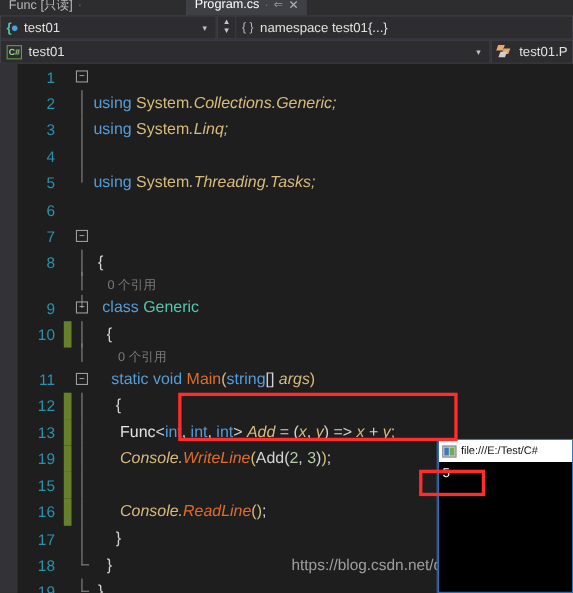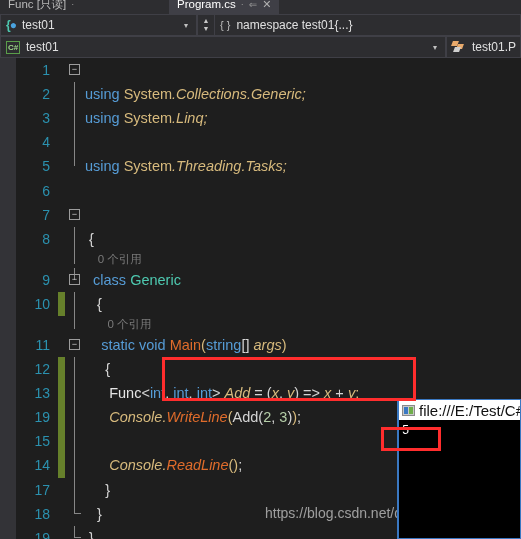--- a/index.html
+++ b/index.html
@@ -133,21 +133,21 @@
   #redbox-code { left:162px; top:357px; width:254px; height:44px; }
   #redbox-out  { left:381px; top:427px; width:60px; height:24px; }
 
   
   .console {
     position:absolute; left:398px; top:399px; width:123px; height:140px;
     background:#000; border:1px solid #3a78c2; overflow:hidden;
   }
   .console-title {
     height:20px; background:#ffffff; display:flex; align-items:center; gap:4px;
-    padding:0 3px; font-size:15px; color:#111; white-space:nowrap; overflow:hidden;
+    padding:0 3px; font-size:10px; color:#111; white-space:nowrap; overflow:hidden;
   }
   .console-ico {
     width:13px; height:11px; flex:0 0 auto; background:#c9c9c9;
     border:1px solid #8a8a8a; position:relative;
   }
   .console-ico::before{
     content:""; position:absolute; left:1px; top:1px; width:4px; height:7px; background:#3a78c2;
   }
   .console-ico::after{
     content:""; position:absolute; left:6px; top:1px; width:4px; height:7px; background:#6fae4a;
@@ -335,21 +335,21 @@
       </div>
 
       <div class="line">
         <span class="lnum">15</span>
         <span class="chgmark mod"></span>
         <span class="outline"><span class="vline"></span></span>
         <span class="codetext"></span>
       </div>
 
       <div class="line">
-        <span class="lnum">14</span>
+        <span class="lnum">16</span>
         <span class="chgmark mod"></span>
         <span class="outline"><span class="vline"></span></span>
         <span class="codetext">      <span class="nsi">Console</span><span class="nsi">.</span><span class="methO" style="font-style:italic">ReadLine</span><span class="ns">(</span><span class="ns">)</span><span class="plain">;</span></span>
       </div>
 
       <div class="line">
         <span class="lnum">17</span>
         <span class="chgmark"></span>
         <span class="outline"><span class="vline"></span></span>
         <span class="codetext">     <span class="brace">}</span></span>

